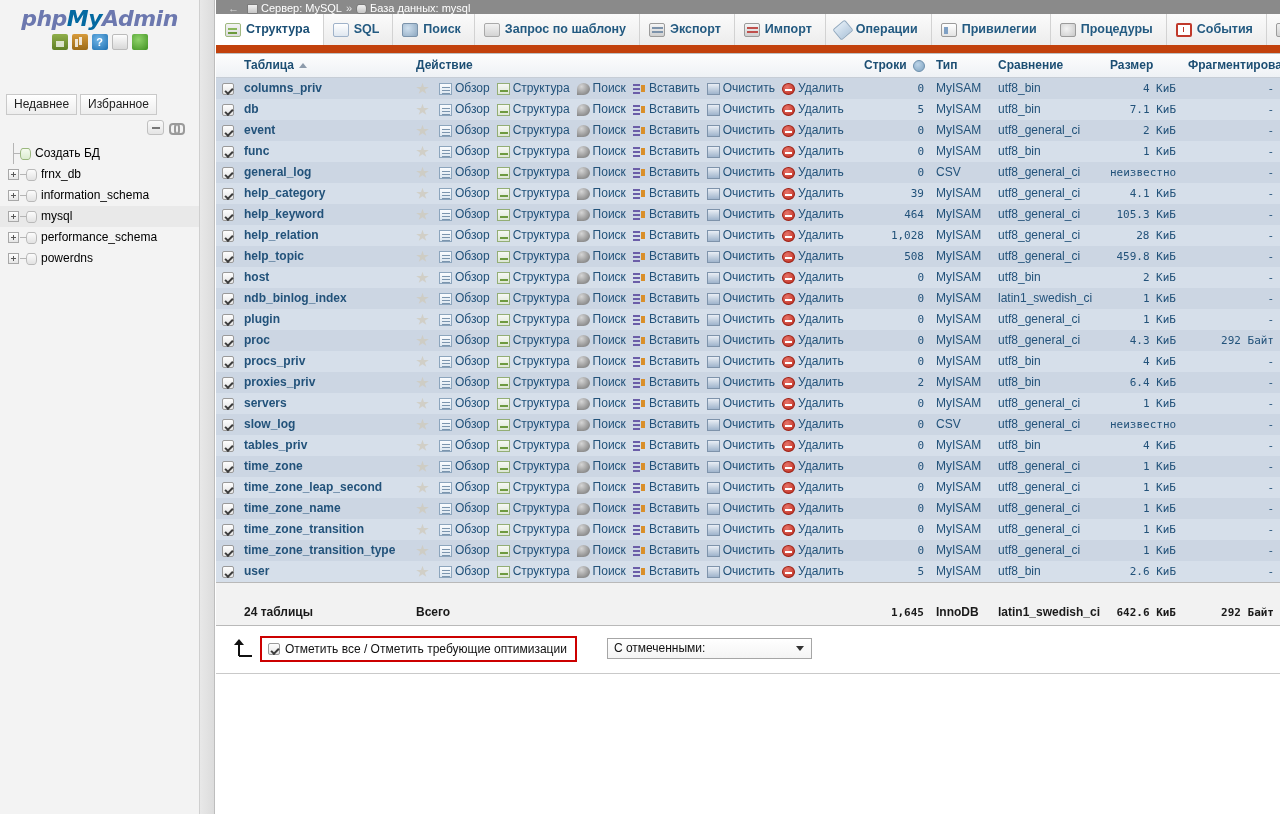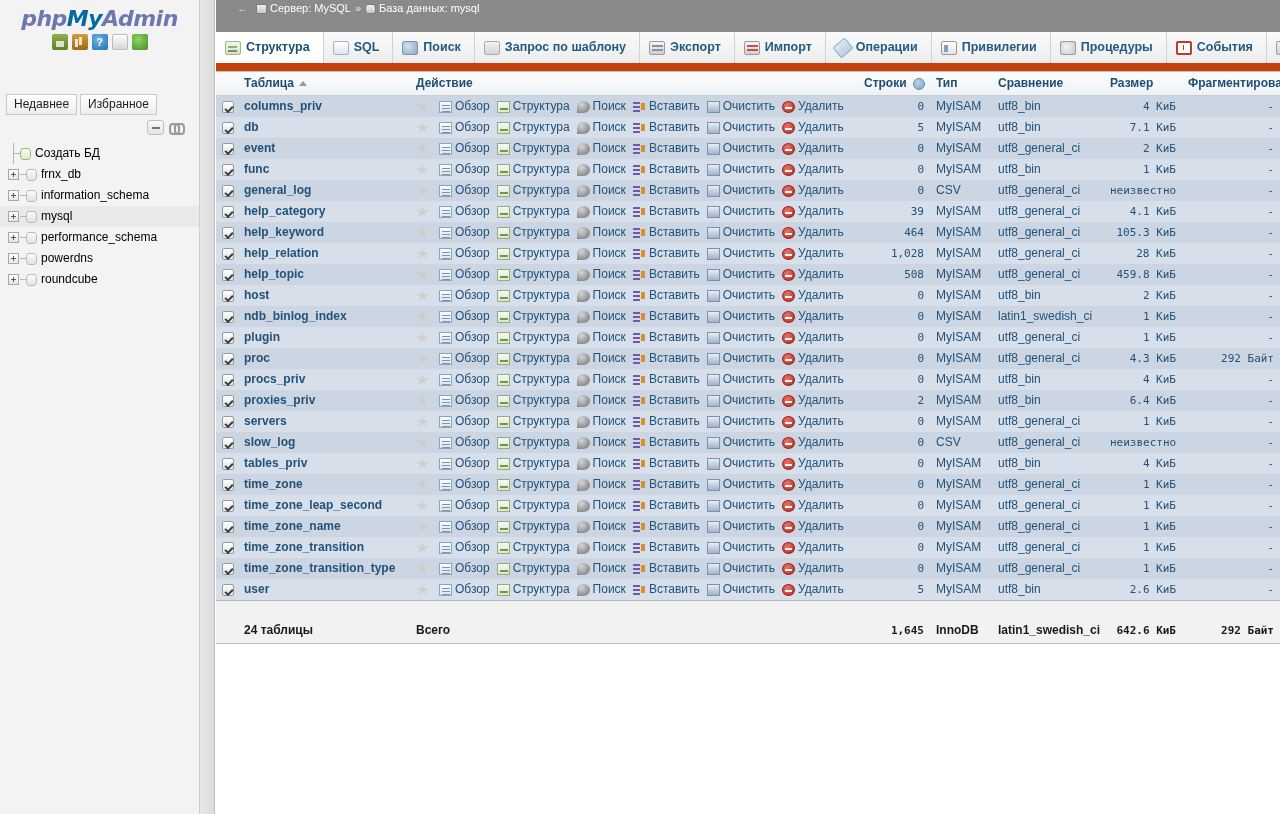--- a/index.html
+++ b/index.html
@@ -152,26 +152,26 @@
   
   #main {
     position: absolute; left: 216px; top: 0;
     width: 1064px; height: 814px;
     background: #fff;
     overflow: hidden;
   }
 
   
   #breadcrumb {
-    height: 32px;
+    height: 14px;
     background: #8a8a8a;
     color: #fff;
     font-size: 11px;
     line-height: 16px;
-    padding-left: 21px;
+    padding-left: 12px;
     white-space: nowrap;
     overflow: hidden;
   }
   #breadcrumb .srvicon, #breadcrumb .dbicon2 {
     display:inline-block;width:11px;height:10px;vertical-align:middle;margin-right:3px;
     background:linear-gradient(#f0f0f0,#c6c6c6);border:1px solid #7a7a7a;border-radius:1px;
   }
   #breadcrumb .dbicon2 { border-radius:3px/5px; }
   #breadcrumb .sep { margin: 0 4px; color:#e8e8e8; }
 
@@ -423,23 +423,20 @@
       </div>
       <div class="tree-row selected">
         <span class="expander"></span><span class="dash"></span><span class="dbicon"></span><span class="lbl">mysql</span>
       </div>
       <div class="tree-row">
         <span class="expander"></span><span class="dash"></span><span class="dbicon"></span><span class="lbl">performance_schema</span>
       </div>
       <div class="tree-row">
         <span class="expander"></span><span class="dash"></span><span class="dbicon"></span><span class="lbl">powerdns</span>
       </div>
-      <div class="tree-row">
-        <span class="expander"></span><span class="dash"></span><span class="dbicon"></span><span class="lbl">roundcube</span>
-      </div>
     </div>
   </div>
 
   <div id="splitter"></div>
 
   <div id="main">
 
     <div id="breadcrumb">
       <span style="margin-right:8px;color:#ddd;">←</span><span class="srvicon"></span><span>Сервер: MySQL</span><span class="sep">»</span><span class="dbicon2"></span><span>База данных: mysql</span>
     </div>
@@ -712,15 +709,19 @@
             <td class="c-rows">1,645</td>
             <td class="c-type">InnoDB</td>
             <td class="c-coll">latin1_swedish_ci</td>
             <td class="c-size">642.6 КиБ</td>
             <td class="c-frag">292 Байт</td>
           </tr>
         </tfoot>
       </table>
     </div>
 
+    <div id="footer">
+      <span class="uparrow"><span class="arrowhead"></span></span><span id="checkall-box" style="border-color: rgb(204, 0, 0);"><span class="cbx checked"></span><span class="lbl">Отметить все / Отметить требующие оптимизации</span></span><span id="withselected"><span>С отмеченными:</span><span class="caret"></span></span>
+      <span class="hr"></span>
+    </div>
 
   </div>
 </div>
 
 </body></html>

